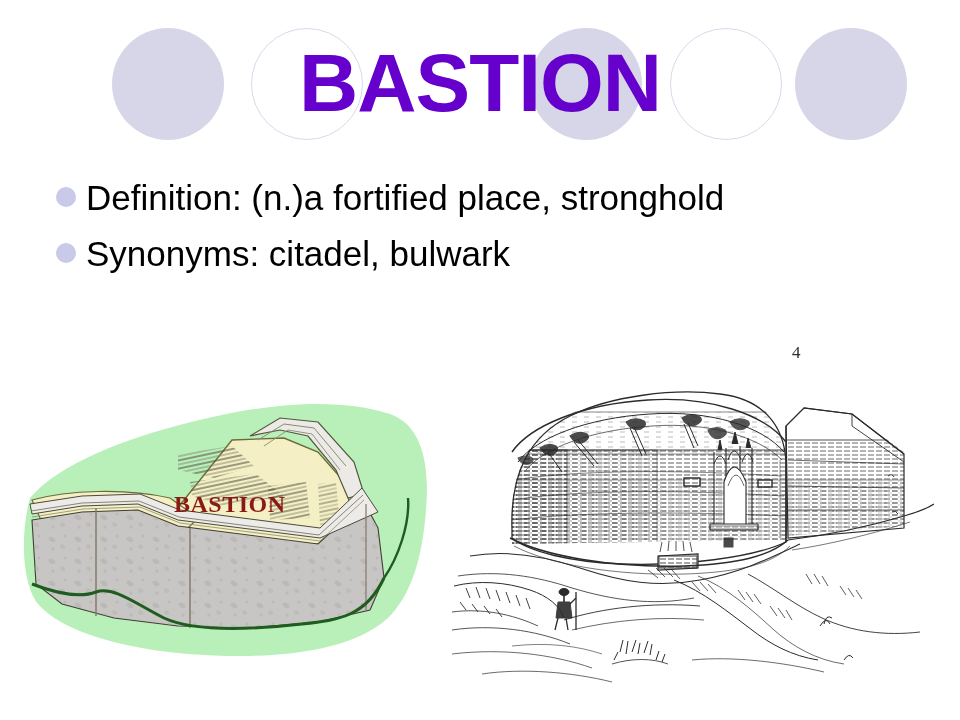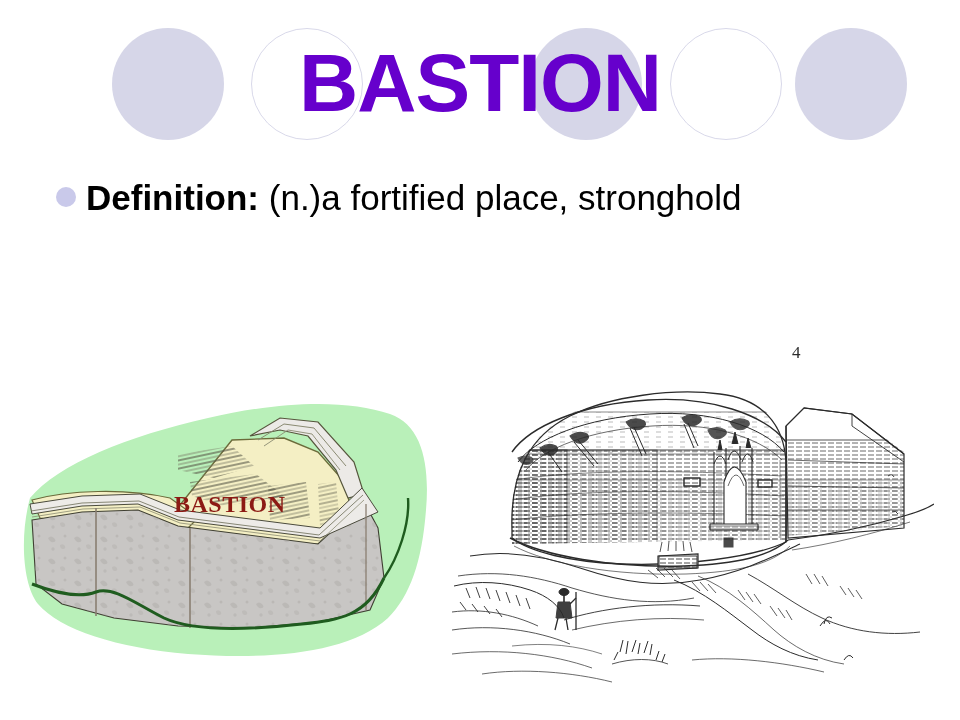--- a/index.html
+++ b/index.html
@@ -72,21 +72,21 @@
     margin-right: 10px;
   }
   .bullet-text {
     font-family: "Liberation Sans", sans-serif;
     font-size: 35px;
     line-height: 44px;
     color: #000000;
     white-space: nowrap;
   }
   .bullet-text .lead {
-    font-weight: bold;
+    font-weight: normal;
   }
 
   
   #bastion-diagram {
     position: absolute;
     left: 18px;
     top: 378px;
     width: 420px;
     height: 282px;
   }
@@ -115,20 +115,24 @@
   <div id="slide-title">BASTION</div>
 </div>
 
 <div id="body-list">
 
   <div class="bullet-row">
     <span class="bullet-dot"></span>
     <span class="bullet-text"><span class="lead">Definition:</span><span> (n.)a fortified place, stronghold</span></span>
   </div>
 
+  <div class="bullet-row">
+    <span class="bullet-dot"></span>
+    <span class="bullet-text"><span class="lead">Synonyms:</span><span> citadel, bulwark</span></span>
+  </div>
 
 </div>
 
 <div id="bastion-diagram">
 <svg width="420" height="282" viewBox="0 0 420 282" xmlns="http://www.w3.org/2000/svg">
   <defs>
     <pattern id="speckle" width="26" height="22" patternUnits="userSpaceOnUse">
       <path d="M4,6 q3,-3 6,0 q3,3 0,4 q-4,1 -6,-4z" fill="#a9a5a3" opacity="0.75"></path>
       <path d="M16,13 q3,-2 5,1 q1,3 -2,3 q-3,0 -3,-4z" fill="#b0aca9" opacity="0.7"></path>
       <circle cx="21" cy="4" r="1.5" fill="#a5a19e" opacity="0.7"></circle>

